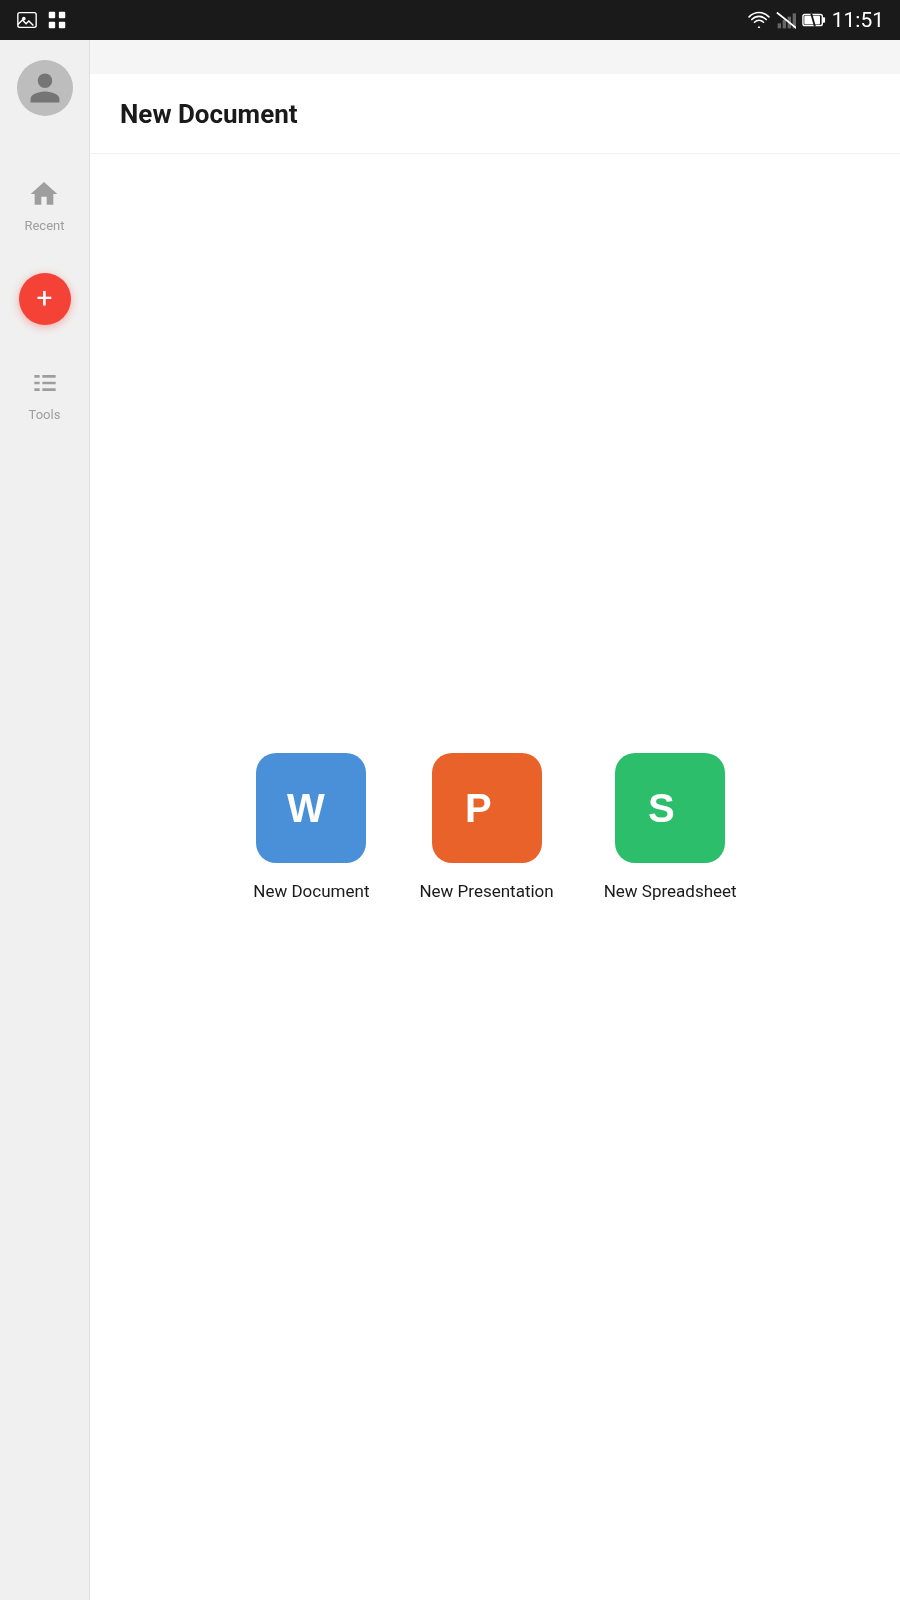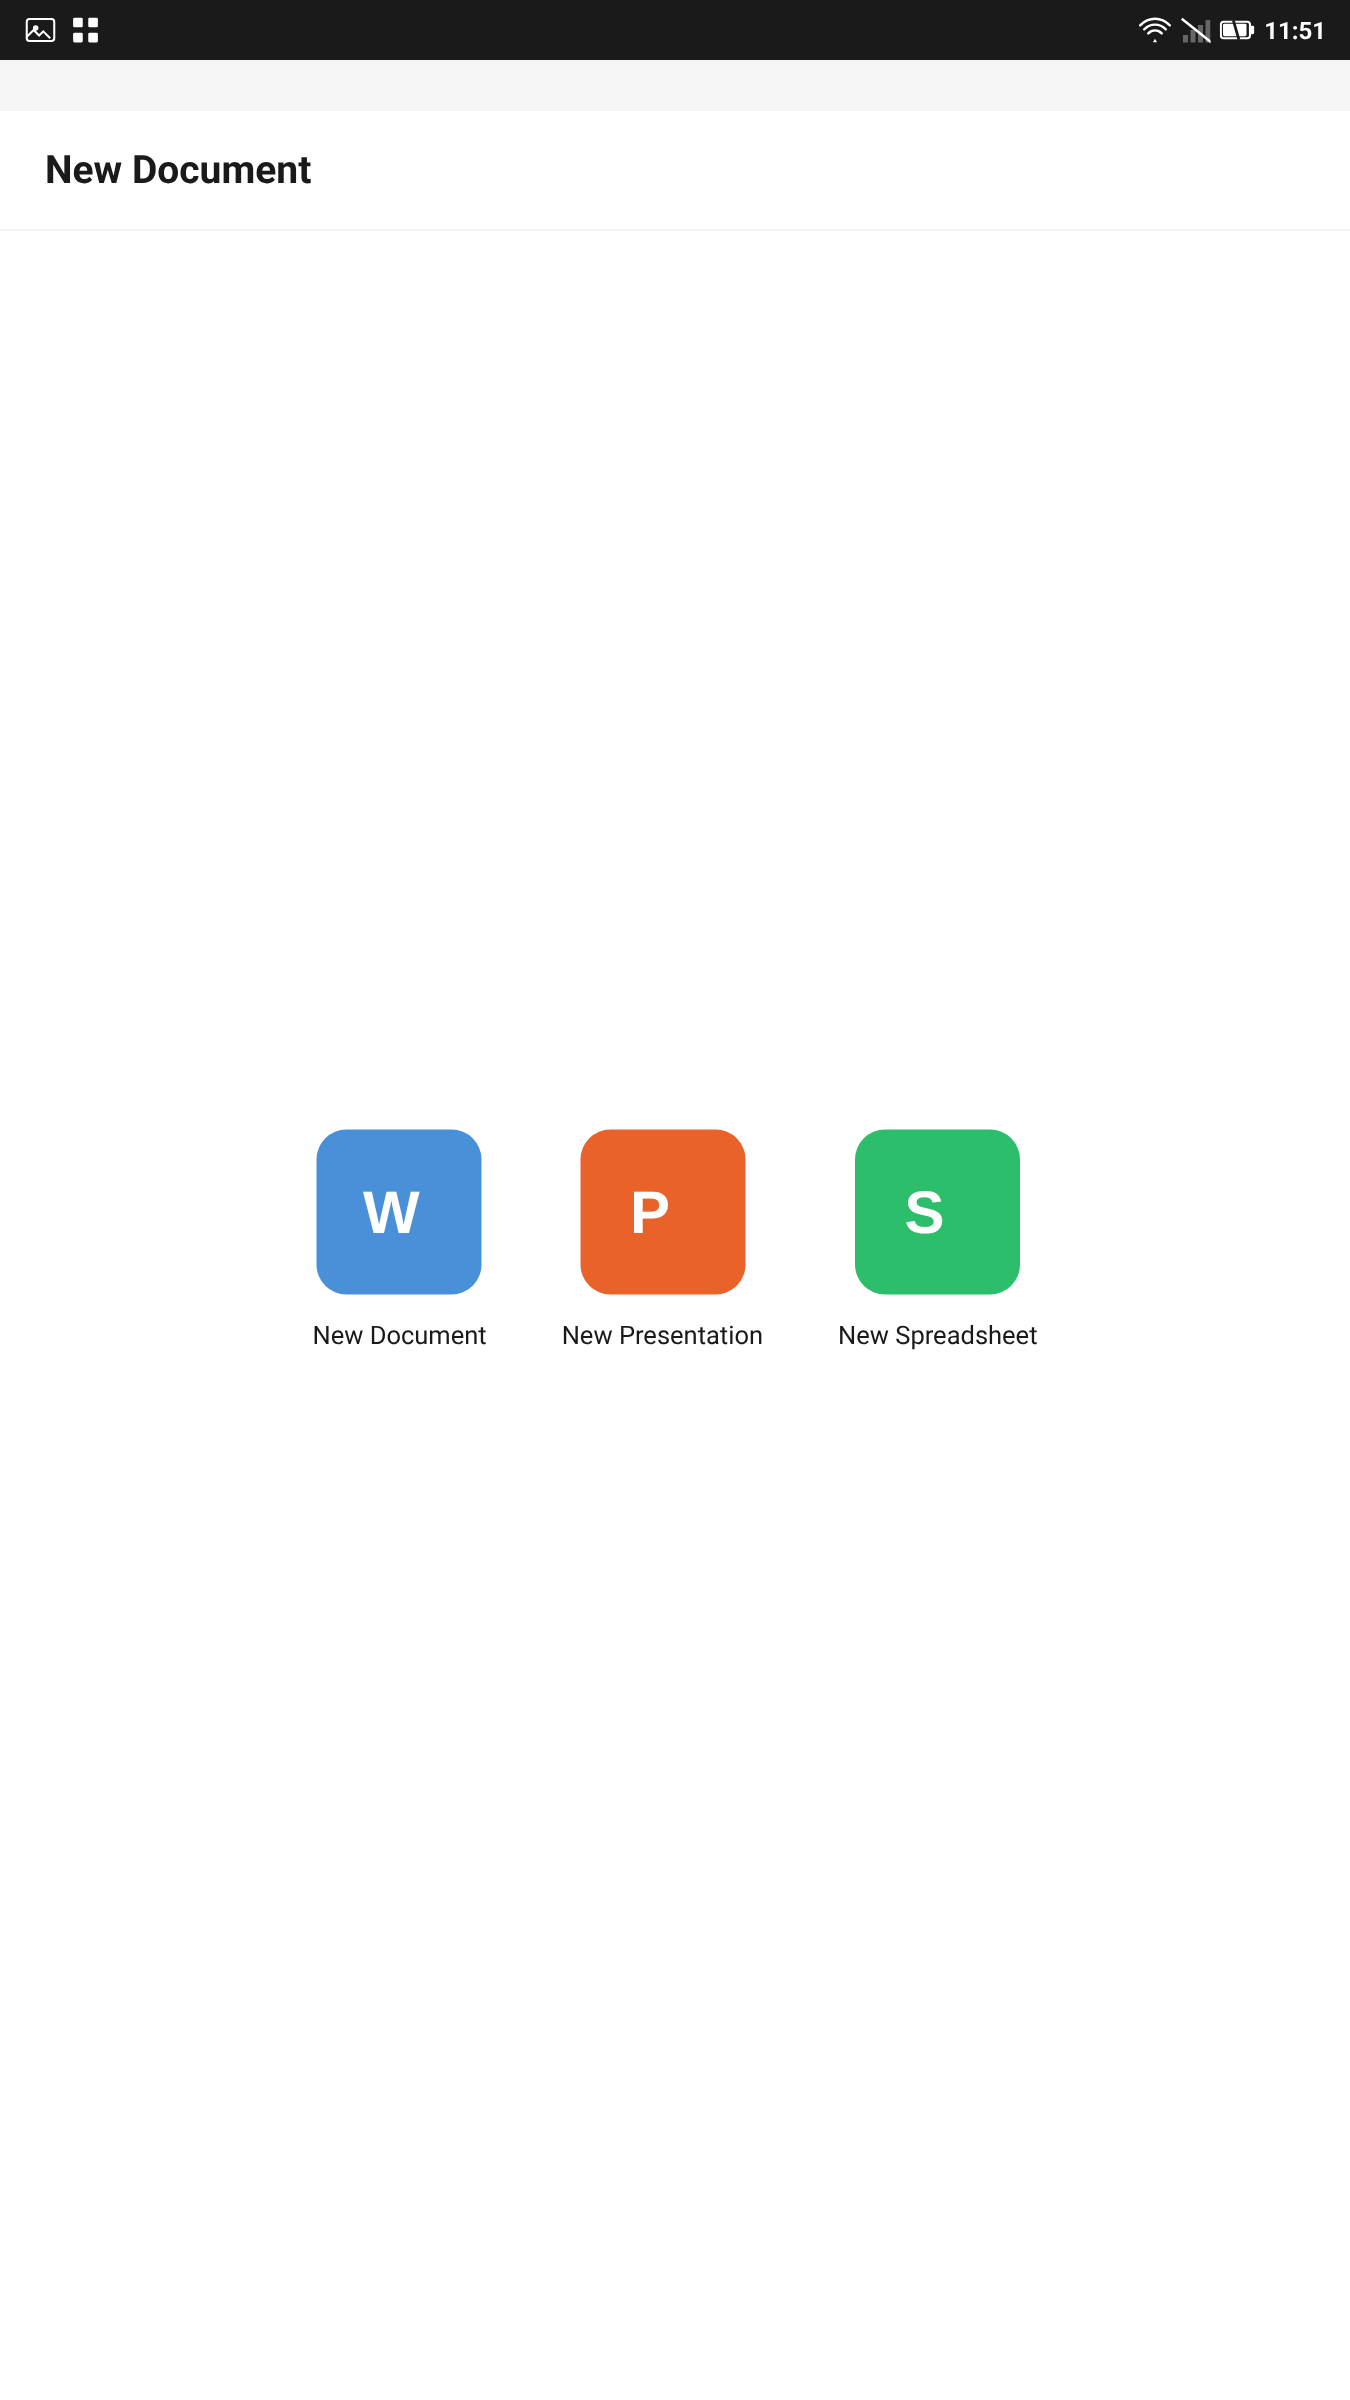--- a/index.html
+++ b/index.html
@@ -32,22 +32,22 @@
     }
 
     .status-bar-right {
       display: flex;
       align-items: center;
       gap: 6px;
     }
 
     .status-time {
       color: white;
-      font-size: 16px;
-      font-weight: 700;
+      font-size: 21px;
+      font-weight: 400;
     }
 
     
     .main-layout {
       display: flex;
       width: 900px;
       height: 1560px;
     }
 
     
@@ -274,20 +274,51 @@
       <rect x="22" y="5" width="3" height="6" rx="1" fill="white"></rect>
       <rect x="2.5" y="3.5" width="17" height="9" rx="1" fill="white"></rect>
       <line x1="10" y1="1" x2="14" y2="15" stroke="#1a1a1a" stroke-width="2"></line>
     </svg>
     <span class="status-time">11:51</span>
   </div>
 </div>
 
 <div class="main-layout">
 
+  <div class="sidebar">
+
+    <div class="avatar">
+      <svg viewBox="0 0 24 24">
+        <path d="M12 12c2.7 0 4.8-2.1 4.8-4.8S14.7 2.4 12 2.4 7.2 4.5 7.2 7.2 9.3 12 12 12zm0 2.4c-3.2 0-9.6 1.6-9.6 4.8v2.4h19.2v-2.4c0-3.2-6.4-4.8-9.6-4.8z"></path>
+      </svg>
+    </div>
+
+    <div class="sidebar-item">
+      <div class="sidebar-item-icon">
+        <svg width="32" height="32" viewBox="0 0 24 24" fill="#9e9e9e">
+          <path d="M10 20v-6h4v6h5v-8h3L12 3 2 12h3v8z"></path>
+        </svg>
+      </div>
+      <span class="sidebar-item-label">Recent</span>
+    </div>
+
+    <div class="fab-button">
+      <span>+</span>
+    </div>
+
+    <div class="sidebar-item">
+      <div class="sidebar-item-icon">
+        <svg width="32" height="32" viewBox="0 0 24 24" fill="#9e9e9e">
+          <path d="M4 6h4v2H4zm0 5h4v2H4zm0 5h4v2H4zm6-10h10v2H10zm0 5h10v2H10zm0 5h10v2H10z"></path>
+        </svg>
+      </div>
+      <span class="sidebar-item-label">Tools</span>
+    </div>
+
+  </div>
 
   <div class="content-area">
 
     <div class="header">
       <span class="page-title">New Document</span>
     </div>
 
     <div class="content-body">
       <div class="doc-cards-row">
 

